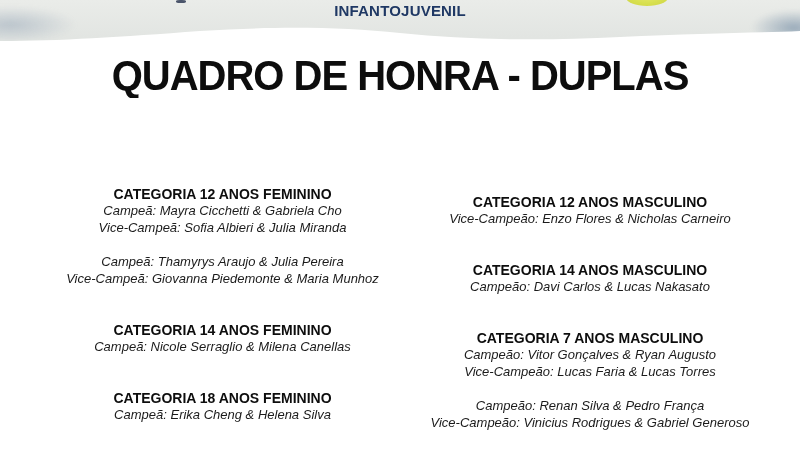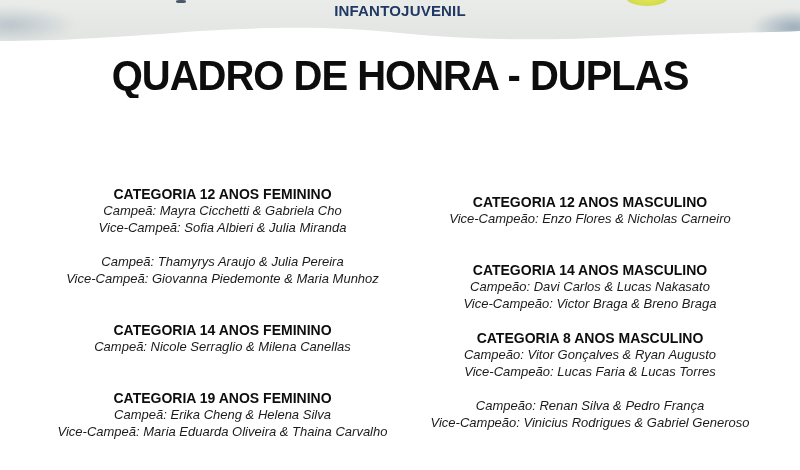--- a/index.html
+++ b/index.html
@@ -100,38 +100,36 @@
       </div>
       <div class="block">
         <div class="line">Campeã: Thamyrys Araujo &amp; Julia Pereira</div>
         <div class="line">Vice-Campeã: Giovanna Piedemonte &amp; Maria Munhoz</div>
       </div>
       <div class="block">
         <div class="cat">CATEGORIA 14 ANOS FEMININO</div>
         <div class="line">Campeã: Nicole Serraglio &amp; Milena Canellas</div>
       </div>
       <div class="block">
-        <div class="cat">CATEGORIA 19 ANOS FEMININO</div>
+        <div class="cat">CATEGORIA 18 ANOS FEMININO</div>
         <div class="line">Campeã: Erika Cheng &amp; Helena Silva</div>
-        <div class="line">Vice-Campeã: Maria Eduarda Oliveira &amp; Thaina Carvalho</div>
       </div>
     </section>
 
     <section class="col col-masculino">
       <div class="block">
         <div class="cat">CATEGORIA 12 ANOS MASCULINO</div>
         <div class="line">Vice-Campeão: Enzo Flores &amp; Nicholas Carneiro</div>
       </div>
       <div class="block">
         <div class="cat">CATEGORIA 14 ANOS MASCULINO</div>
         <div class="line">Campeão: Davi Carlos &amp; Lucas Nakasato</div>
-        <div class="line">Vice-Campeão: Victor Braga &amp; Breno Braga</div>
       </div>
       <div class="block">
-        <div class="cat">CATEGORIA 8 ANOS MASCULINO</div>
+        <div class="cat">CATEGORIA 7 ANOS MASCULINO</div>
         <div class="line">Campeão: Vitor Gonçalves &amp; Ryan Augusto</div>
         <div class="line">Vice-Campeão: Lucas Faria &amp; Lucas Torres</div>
       </div>
       <div class="block">
         <div class="line">Campeão: Renan Silva &amp; Pedro França</div>
         <div class="line">Vice-Campeão: Vinicius Rodrigues &amp; Gabriel Generoso</div>
       </div>
     </section>
 
   </main>

